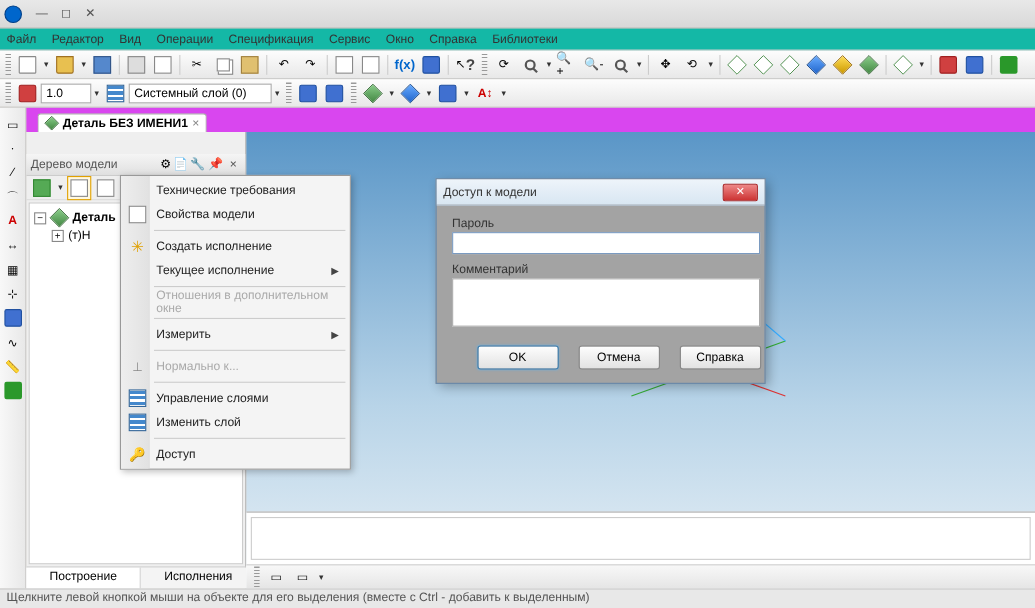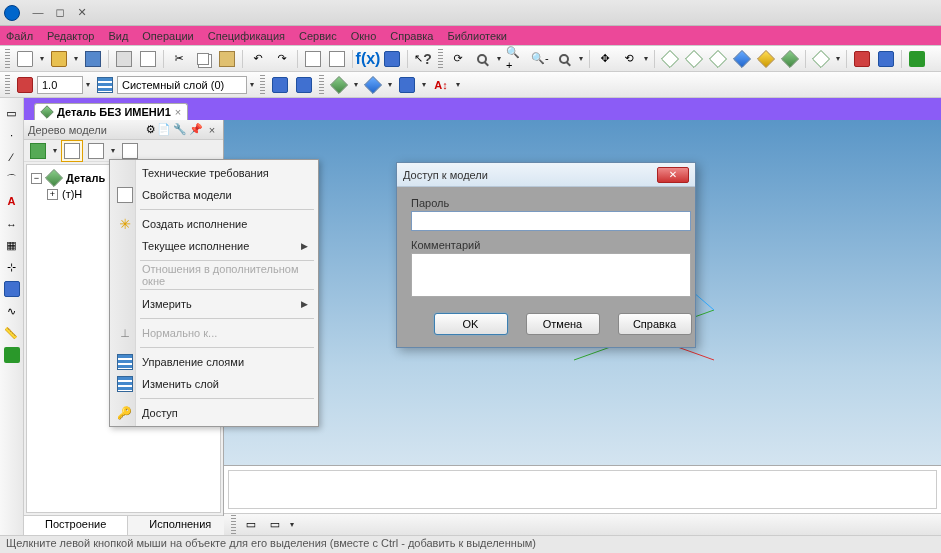--- a/index.html
+++ b/index.html
@@ -5,21 +5,21 @@
 * { box-sizing: border-box; margin: 0; padding: 0; font-family: Tahoma, Arial, sans-serif; font-size: 11px; }
 body { width: 941px; height: 553px; background: #d4d0c8; overflow: hidden; position: relative; }
 
 
 .titlebar { height: 26px; background: linear-gradient(to bottom, #e8e8e8, #d8d8d8); display: flex; align-items: center; padding: 0 4px; border-bottom: 1px solid #bbb; }
 .titlebar .app-icon { width: 16px; height: 16px; background: #0066cc; border-radius: 50%; border: 1px solid #003F88; margin-right: 6px; }
 .titlebar .title-text { flex: 1; text-align: center; color: #444; }
 .titlebar .win-btn { width: 20px; height: 16px; margin-left: 2px; text-align: center; line-height: 14px; color: #555; cursor: pointer; }
 
 
-.menubar { height: 20px; background: #ec4899; display: flex; align-items: center; padding: 0 6px; border-bottom: 1px solid #ccc; }
+.menubar { height: 20px; background: #14b8a6; display: flex; align-items: center; padding: 0 6px; border-bottom: 1px solid #ccc; }
 .menubar span { margin-right: 14px; color: #333; cursor: pointer; }
 
 
 .toolbar-row { height: 26px; background: linear-gradient(to bottom, #fdfdfd, #e8e8e8); border-bottom: 1px solid #ccc; display: flex; align-items: center; padding: 0 2px; }
 .tb-grip { width: 5px; height: 20px; background: repeating-linear-gradient(to bottom, #999 0, #999 1px, transparent 1px, transparent 3px); margin: 0 3px; }
 .tb-btn { width: 22px; height: 22px; display: flex; align-items: center; justify-content: center; cursor: pointer; border: 1px solid transparent; margin: 0 1px; }
 .tb-sep { width: 1px; height: 18px; background: #ccc; margin: 0 3px; }
 .tb-dd { width: 10px; height: 22px; display: flex; align-items: center; justify-content: center; font-size: 8px; color: #333; cursor: pointer; }
 .tb-input { height: 18px; border: 1px solid #aaa; padding: 0 4px; background: #fff; }
 
@@ -33,39 +33,39 @@
 .ico-paste { background: #e0c070; border: 1px solid #a08040; }
 .ico-doc { background: #fff; border: 1px solid #888; position: relative; }
 .ico-cube { background: linear-gradient(135deg, #88cc88, #448844); border: 1px solid #336633; transform: rotate(45deg) scale(0.8); }
 .ico-cube-o { background: #fff; border: 1px solid #448844; transform: rotate(45deg) scale(0.8); }
 .ico-cube-y { background: linear-gradient(135deg,#ffdd55,#cc9900); border:1px solid #996600; transform: rotate(45deg) scale(0.8); }
 .ico-cube-b { background: linear-gradient(135deg,#66aaff,#2266cc); border:1px solid #114488; transform: rotate(45deg) scale(0.8); }
 .ico-zoom { border: 2px solid #555; border-radius: 50%; width: 10px; height: 10px; position: relative; }
 .ico-zoom::after { content: ''; position: absolute; width: 5px; height: 2px; background: #555; bottom: -3px; right: -4px; transform: rotate(45deg); }
 .ico-green { background: #2a982a; border-radius: 2px; }
 .ico-layers { background: repeating-linear-gradient(to bottom, #4488cc 0, #4488cc 3px, #fff 3px, #fff 5px); border: 1px solid #336699; }
-.ico-fx { color: #0066cc; font-weight: bold; font-size: 16px; }
+.ico-fx { color: #0066cc; font-weight: bold; font-size: 12px; }
 .ico-help { color: #444; font-weight: bold; font-size: 14px; }
 .ico-tree { background: #55aa55; border: 1px solid #338833; }
 .ico-red { background: #d04040; border: 1px solid #a02020; border-radius: 2px; }
 .ico-blue { background: #4070d0; border: 1px solid #2050a0; border-radius: 2px; }
 
 
 .workspace { position: absolute; top: 98px; left: 0; right: 0; bottom: 18px; display: flex; }
 
 
 .left-strip { width: 24px; background: linear-gradient(to right, #f8f8f8, #e8e8e8); border-right: 1px solid #ccc; display: flex; flex-direction: column; align-items: center; padding-top: 4px; }
 .left-strip .tb-btn { width: 20px; height: 20px; margin: 1px 0; }
 
 
 .tree-panel { width: 200px; background: #efefef; border-right: 1px solid #aaa; display: flex; flex-direction: column; }
-.doc-tab-row { height: 22px; background: #8b5cf6; display: flex; align-items: flex-end; padding-left: 10px; }
+.doc-tab-row { height: 22px; background: #d946ef; display: flex; align-items: flex-end; padding-left: 10px; }
 .doc-tab { background: #fff; border: 1px solid #aaa; border-bottom: none; border-radius: 3px 3px 0 0; padding: 2px 6px; display: flex; align-items: center; gap: 4px; }
 .doc-tab .x { color: #888; cursor: pointer; }
-.tree-header { height: 20px; background: linear-gradient(to bottom,#f5f5f5,#e0e0e0); border-bottom: 1px solid #ccc; display: flex; align-items: center; padding: 0 4px; gap: 2px; }
+.tree-header { height: 20px; background: linear-gradient(to bottom,#f5f5f5,#e0e0e0); border-bottom: 1px solid #ccc; display: flex; align-items: center; padding: 0 4px; gap: 2px; margin-top: 20px; }
 .tree-header .lbl { flex: 1; color: #555; }
 .tree-header .pin, .tree-header .x { cursor: pointer; color: #555; width: 14px; text-align: center; }
 .tree-toolbar { height: 22px; display: flex; align-items: center; padding: 0 2px; border-bottom: 1px solid #ddd; }
 .tree-body { flex: 1; background: #fff; border: 1px solid #ccc; margin: 2px; padding: 4px; position: relative; }
 .tree-node { display: flex; align-items: center; gap: 4px; padding: 1px 0; }
 .tree-node .exp { width: 11px; height: 11px; border: 1px solid #888; text-align: center; line-height: 9px; font-size: 9px; background: #fff; cursor: pointer; }
 .tree-bottom-tabs { height: 20px; display: flex; border-top: 1px solid #ccc; background: #e8e8e8; }
 .tree-bottom-tabs div { padding: 2px 21px; border-right: 1px solid #ccc; cursor: pointer; background: #f4f4f4; }
 .tree-bottom-tabs div.active { background: #fff; }
 

